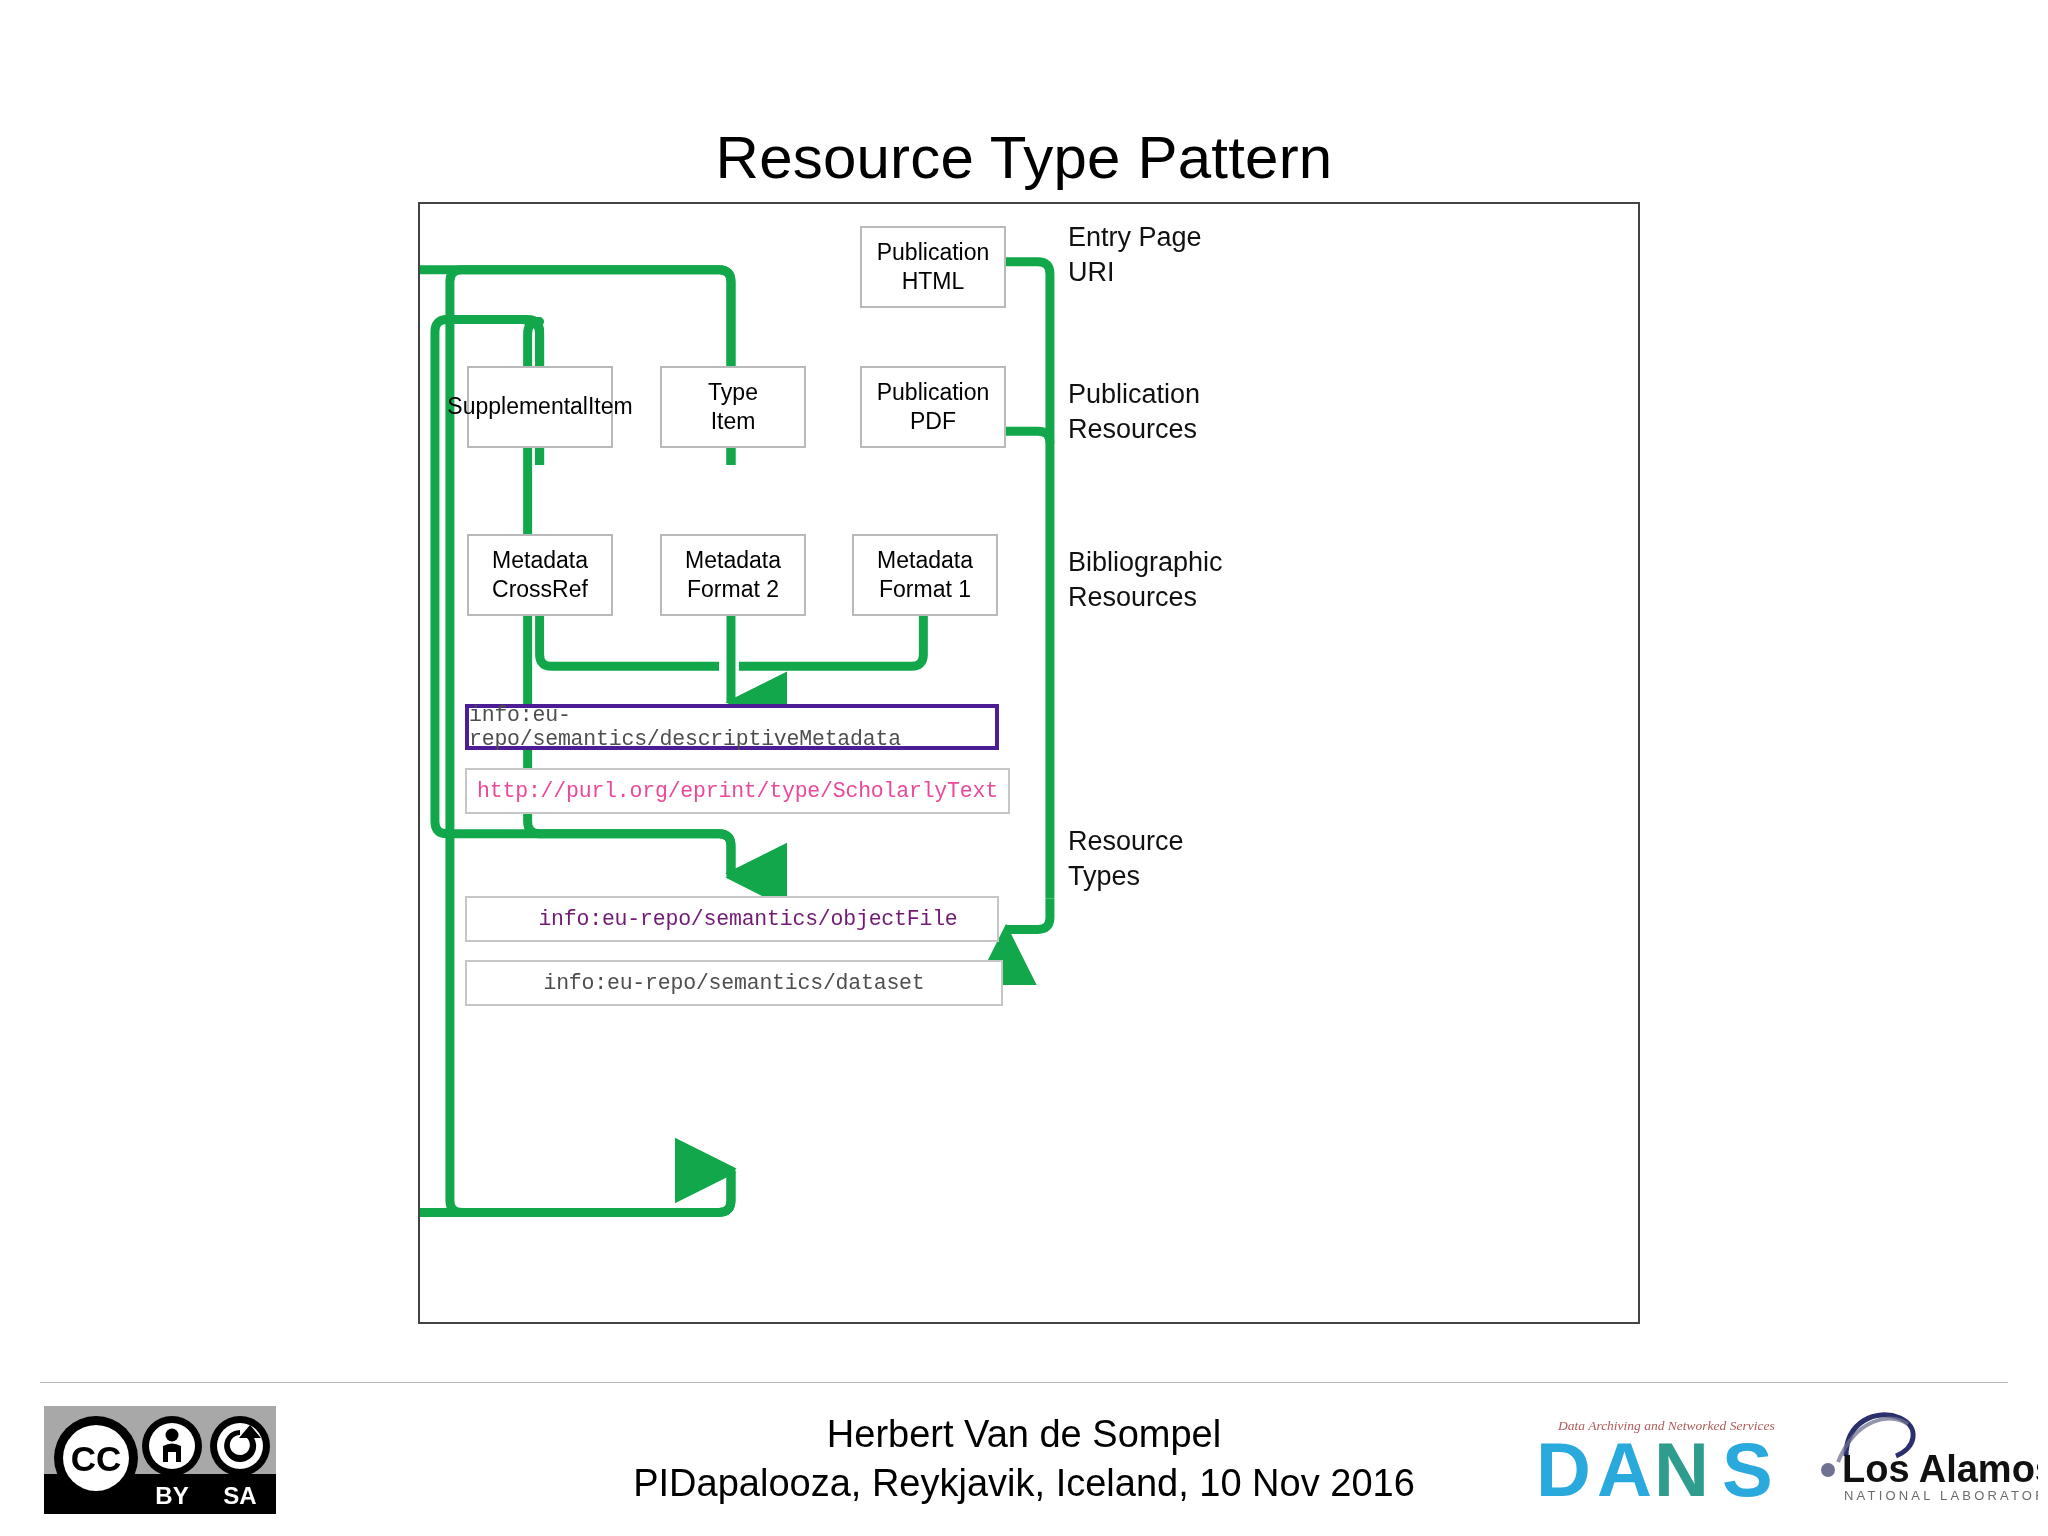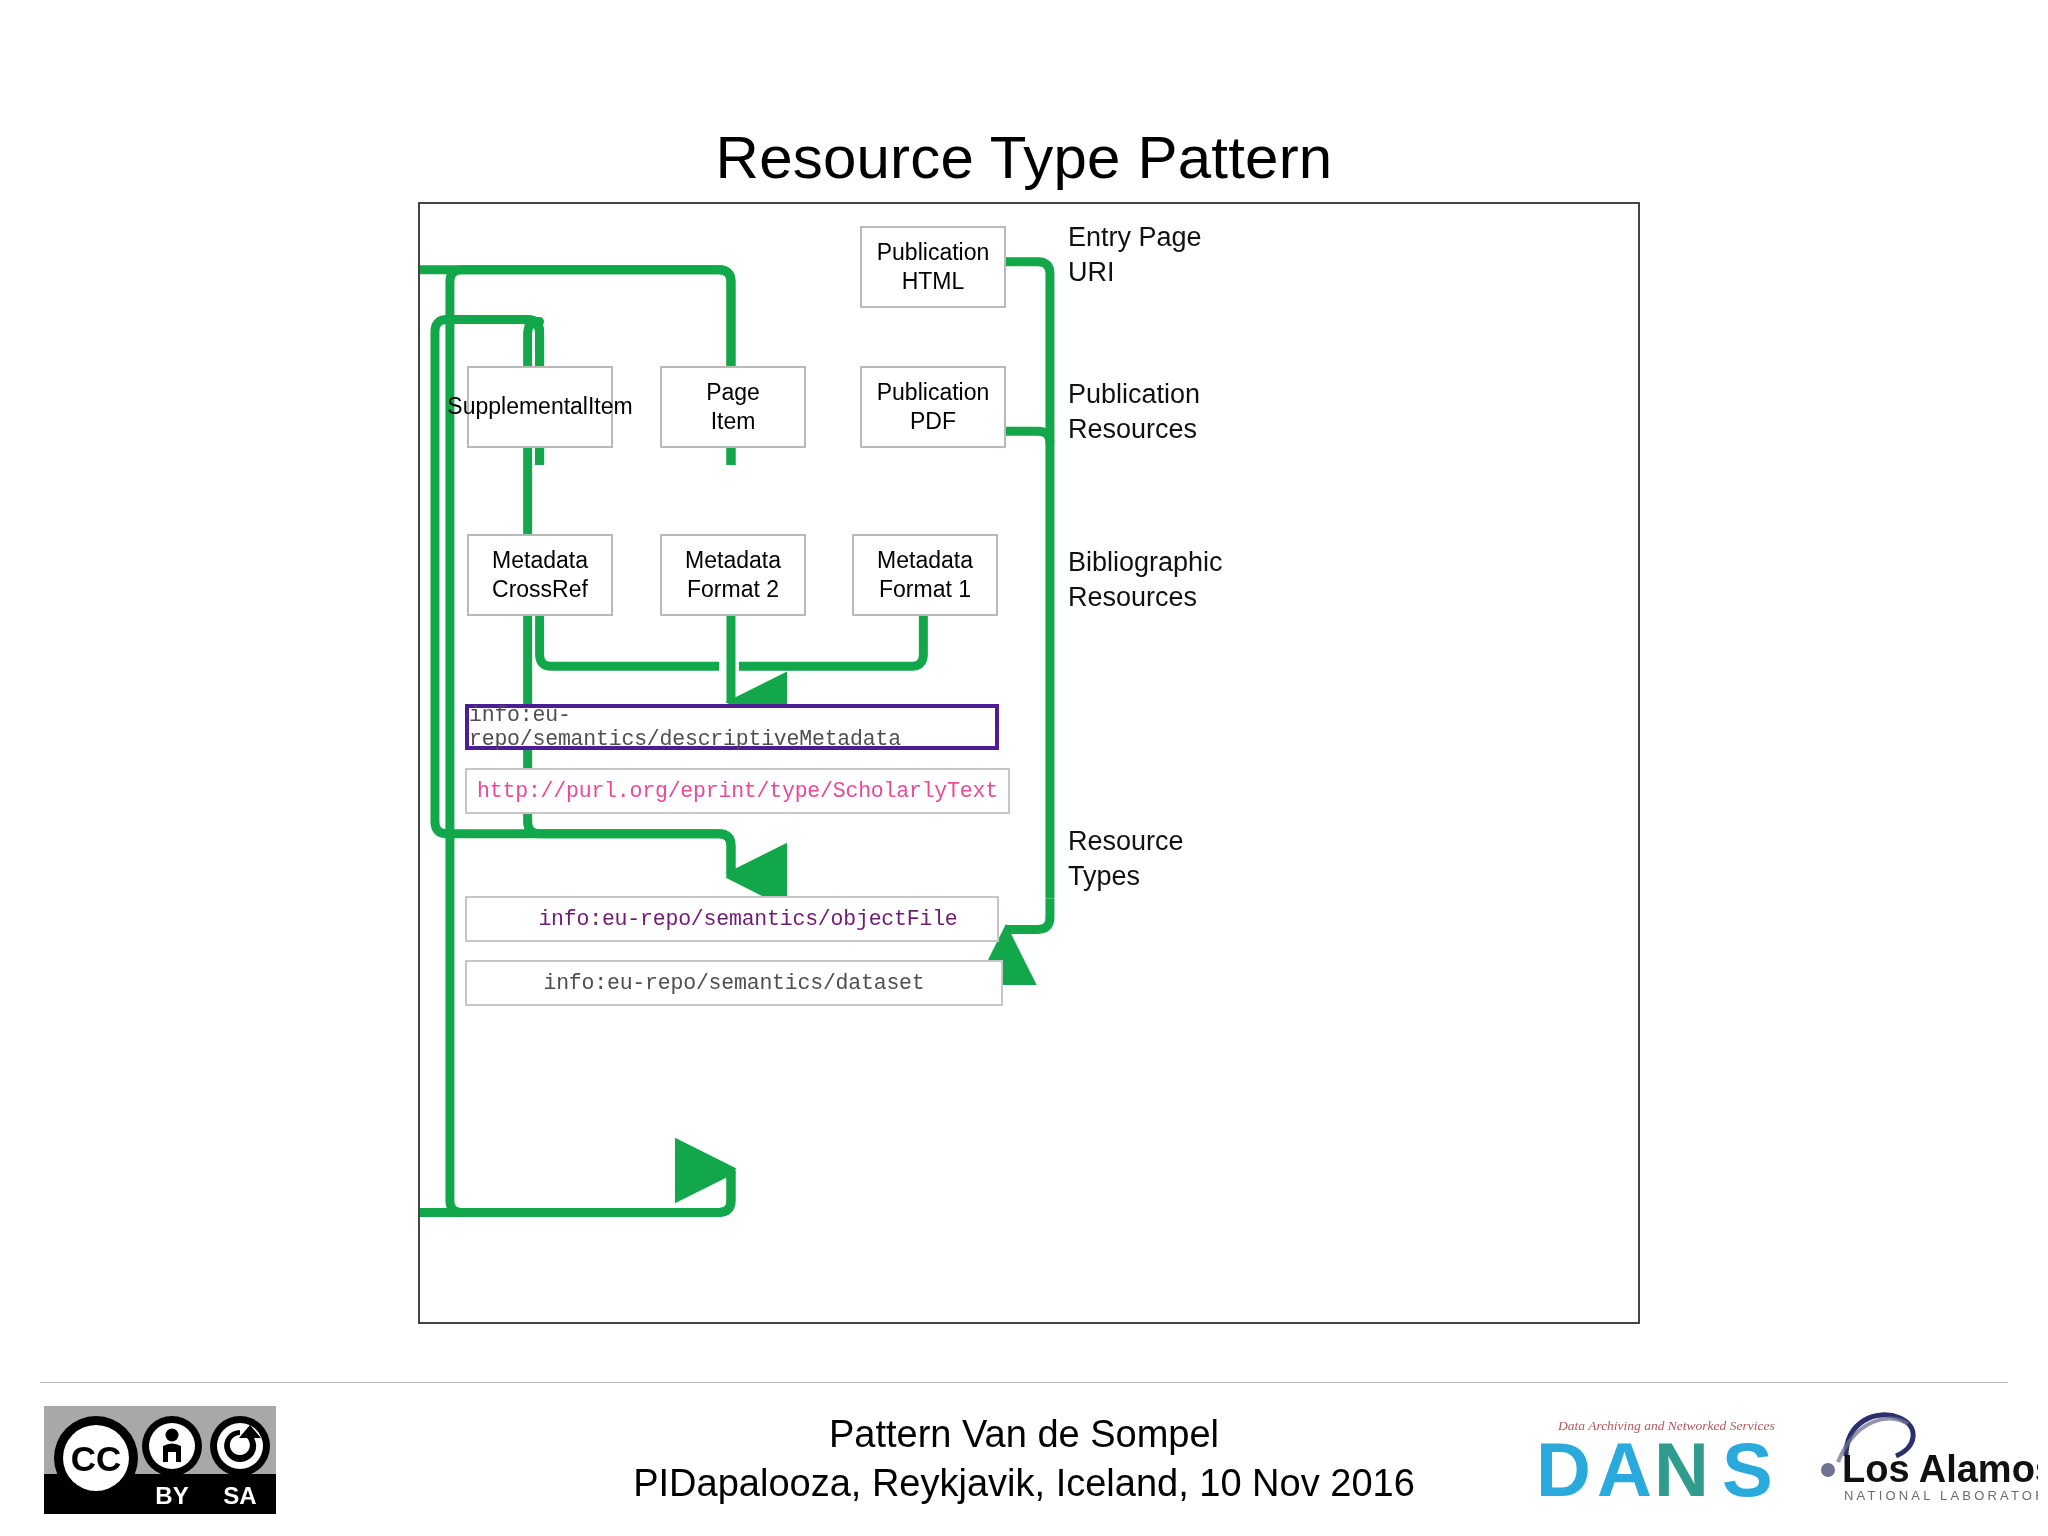--- a/index.html
+++ b/index.html
@@ -122,21 +122,21 @@
         <span>Publication</span>
         <span>HTML</span>
       </div>
 
       <div style="position:absolute;left:47px;top:162px;width:146px;height:82px;border:2px solid #b9b9b9;background:#fff;box-sizing:border-box;display:flex;flex-direction:row;align-items:center;justify-content:center;line-height:1.28;font-size:23px;">
         <span>Supplemental</span>
         <span>Item</span>
       </div>
 
       <div style="position:absolute;left:240px;top:162px;width:146px;height:82px;border:2px solid #b9b9b9;background:#fff;box-sizing:border-box;display:flex;flex-direction:column;align-items:center;justify-content:center;line-height:1.28;font-size:23px;">
-        <span>Page</span>
+        <span>Type</span>
         <span>Item</span>
       </div>
 
       <div style="position:absolute;left:440px;top:162px;width:146px;height:82px;border:2px solid #b9b9b9;background:#fff;box-sizing:border-box;display:flex;flex-direction:column;align-items:center;justify-content:center;line-height:1.28;font-size:23px;">
         <span>Publication</span>
         <span>PDF</span>
       </div>
 
       <div style="position:absolute;left:47px;top:330px;width:146px;height:82px;border:2px solid #b9b9b9;background:#fff;box-sizing:border-box;display:flex;flex-direction:column;align-items:center;justify-content:center;line-height:1.28;font-size:23px;">
         <span>Metadata</span>
@@ -188,21 +188,21 @@
         <div>Resource</div>
         <div>Types</div>
       </div>
 
     </div>
   </div>
 
   <div class="footer-divider"></div>
 
   <div class="footer-credit">
-    <div>Pattern Van de Sompel</div>
+    <div>Herbert Van de Sompel</div>
     <div>PIDapalooza, Reykjavik, Iceland, 10 Nov 2016</div>
   </div>
 
   <div class="cc-badge">
     <svg viewBox="0 0 232 108" width="232" height="108">
       <rect x="0" y="0" width="232" height="108" fill="#a8a8a8"></rect>
       <rect x="0" y="68" width="232" height="40" fill="#000"></rect>
 
       <circle cx="52" cy="52" r="42" fill="#000"></circle>
       <circle cx="52" cy="52" r="33" fill="#fff"></circle>

